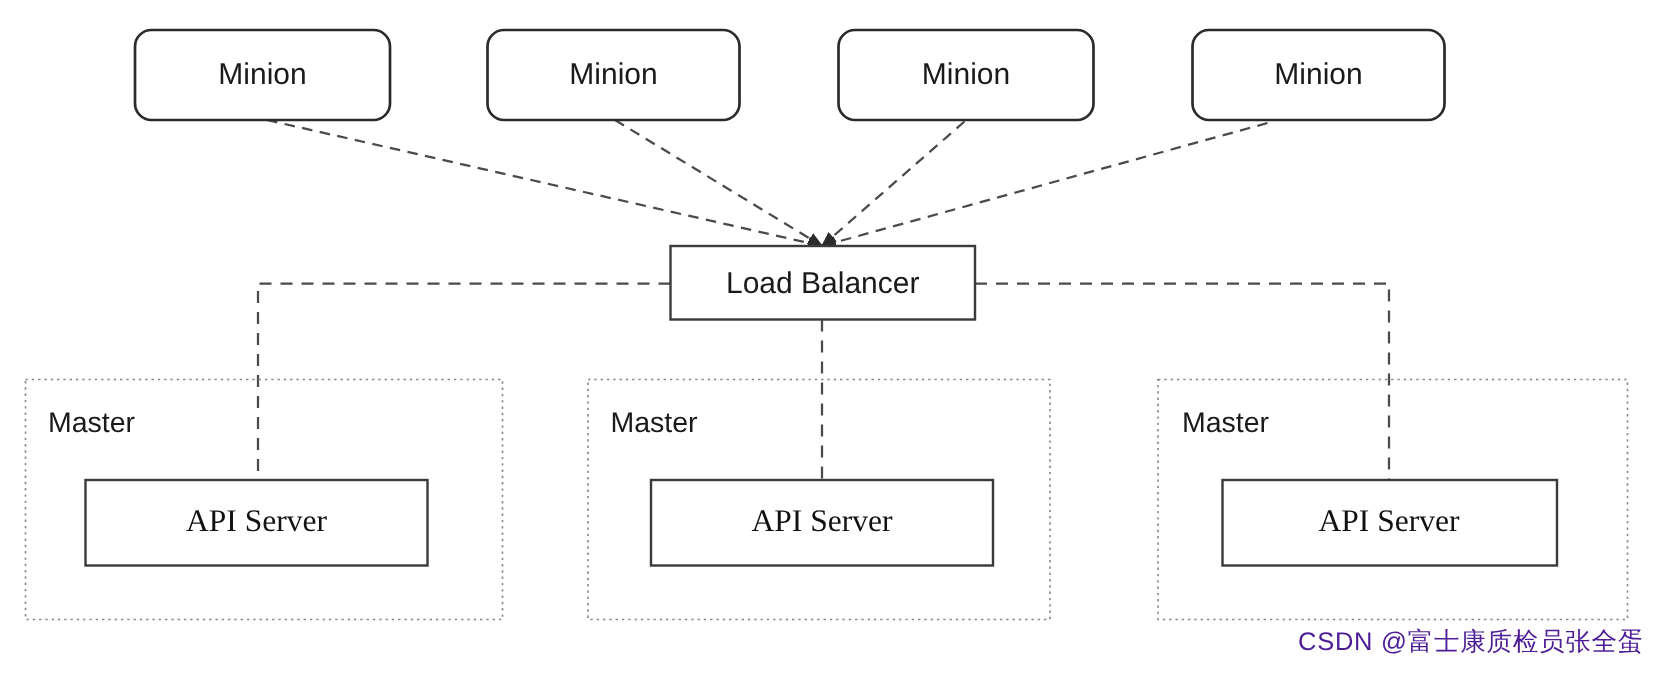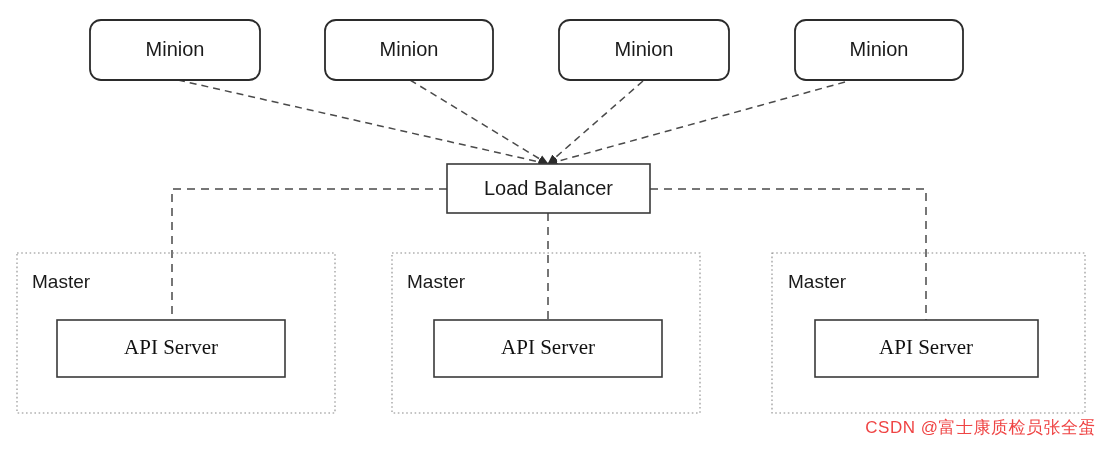--- a/index.html
+++ b/index.html
@@ -75,21 +75,21 @@
     font-size: 21px;
     fill: #111111;
     text-anchor: middle;
   }
   .watermark-text {
     position: absolute;
     right: 18px;
     bottom: 10px;
     font-family: "Liberation Sans", sans-serif;
     font-size: 17px;
-    color: #ef4444;
+    color: #4c1d95;
     white-space: nowrap;
     letter-spacing: 0.5px;
     user-select: none;
   }
 </style>
 </head>
 <body>
 
 <div id="diagram-root">
 

